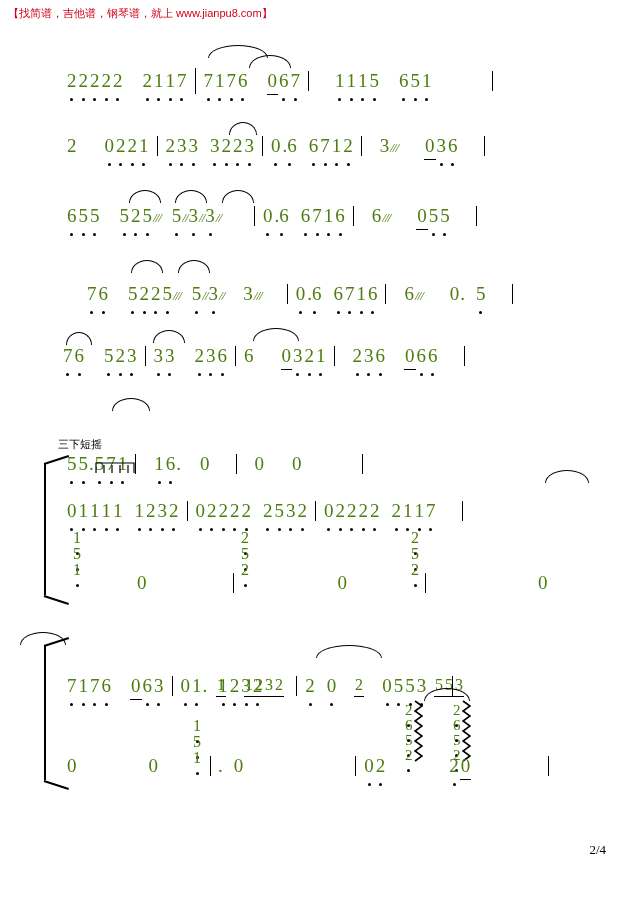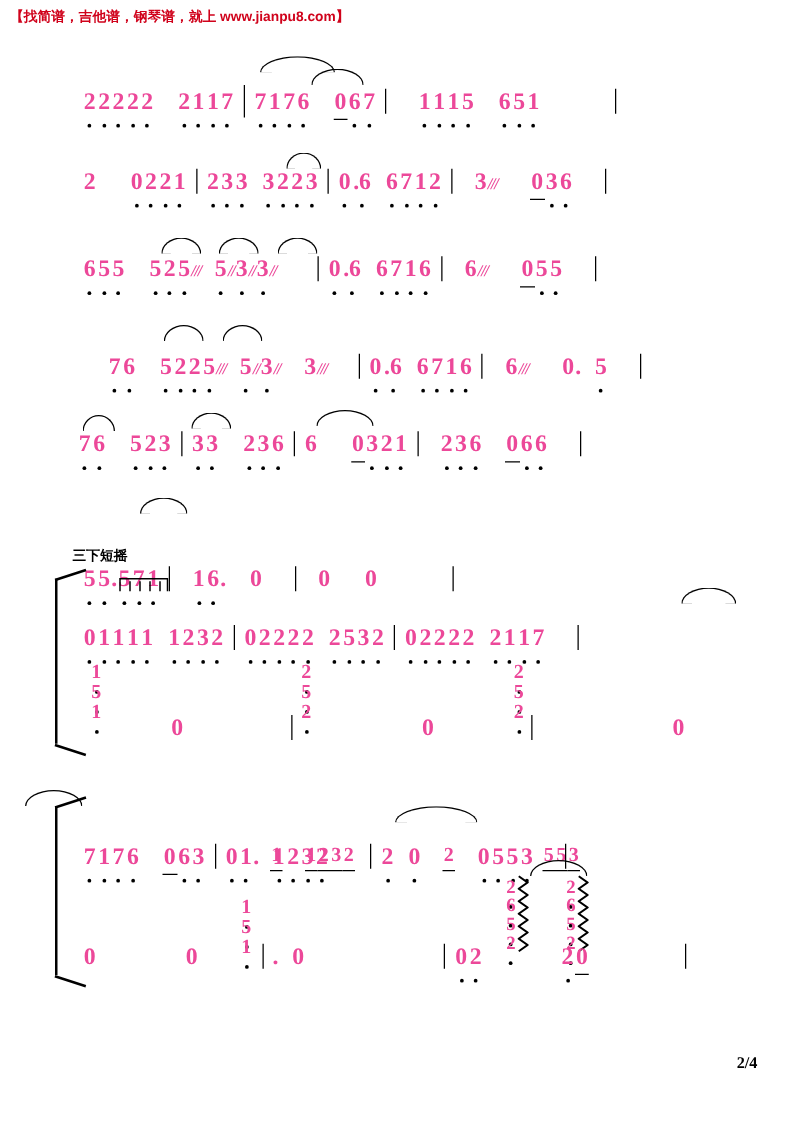--- a/index.html
+++ b/index.html
@@ -3,34 +3,34 @@
 <meta charset="utf-8">
 <style>
   html,body{margin:0;padding:0;}
   body{
     width:640px;height:906px;
     background:#ffffff;
     font-family:"Liberation Serif", serif;
     position:relative;
     overflow:hidden;
   }
-  .page{position:relative;width:640px;height:906px;font-weight:bold;}
+  .page{position:relative;width:640px;height:906px;}
 
   .watermark{
     position:absolute;left:8px;top:6px;
     font-family:"Liberation Sans", sans-serif;
     font-size:11px;color:#d0021b;white-space:nowrap;
     letter-spacing:0px;
   }
 
   .note-row{
     position:absolute;
     font-family:"Liberation Serif", serif;
     font-size:19px;
-    color:#ec4899;
+    color:#4d7c0f;
     white-space:nowrap;
     letter-spacing:0px;
   }
   .tok{position:relative;display:inline-block;margin:0 1px;}
   .sp2{display:inline-block;width:10px;}
   .sp3{display:inline-block;width:18px;}
   .sp4{display:inline-block;width:26px;}
   .bar{display:inline-block;width:1px;height:20px;background:#000;
        vertical-align:-4px;margin:0 7px;}
   .bar.tall{height:26px;vertical-align:-7px;}

